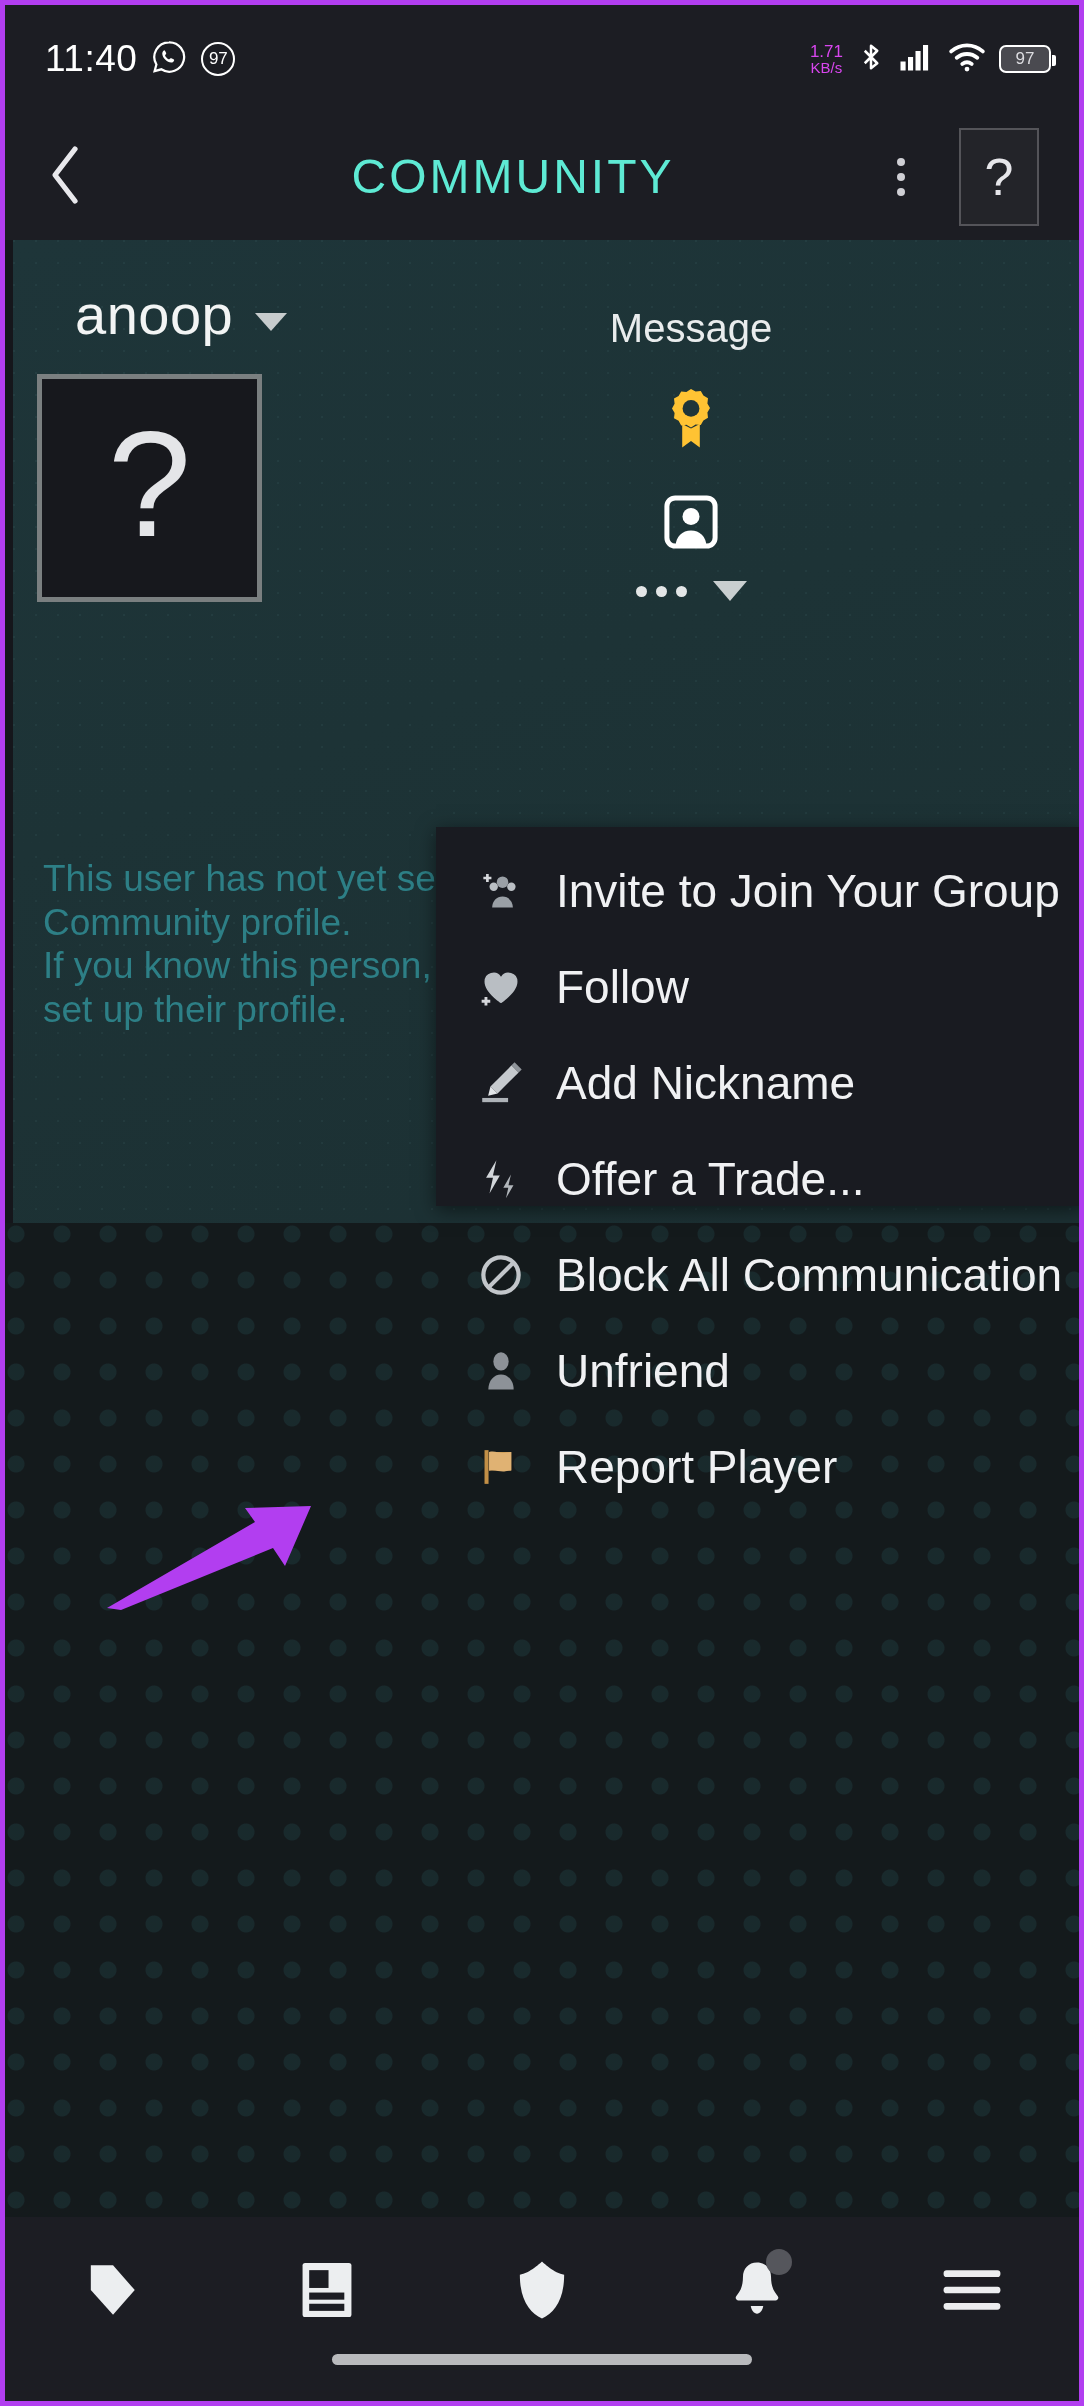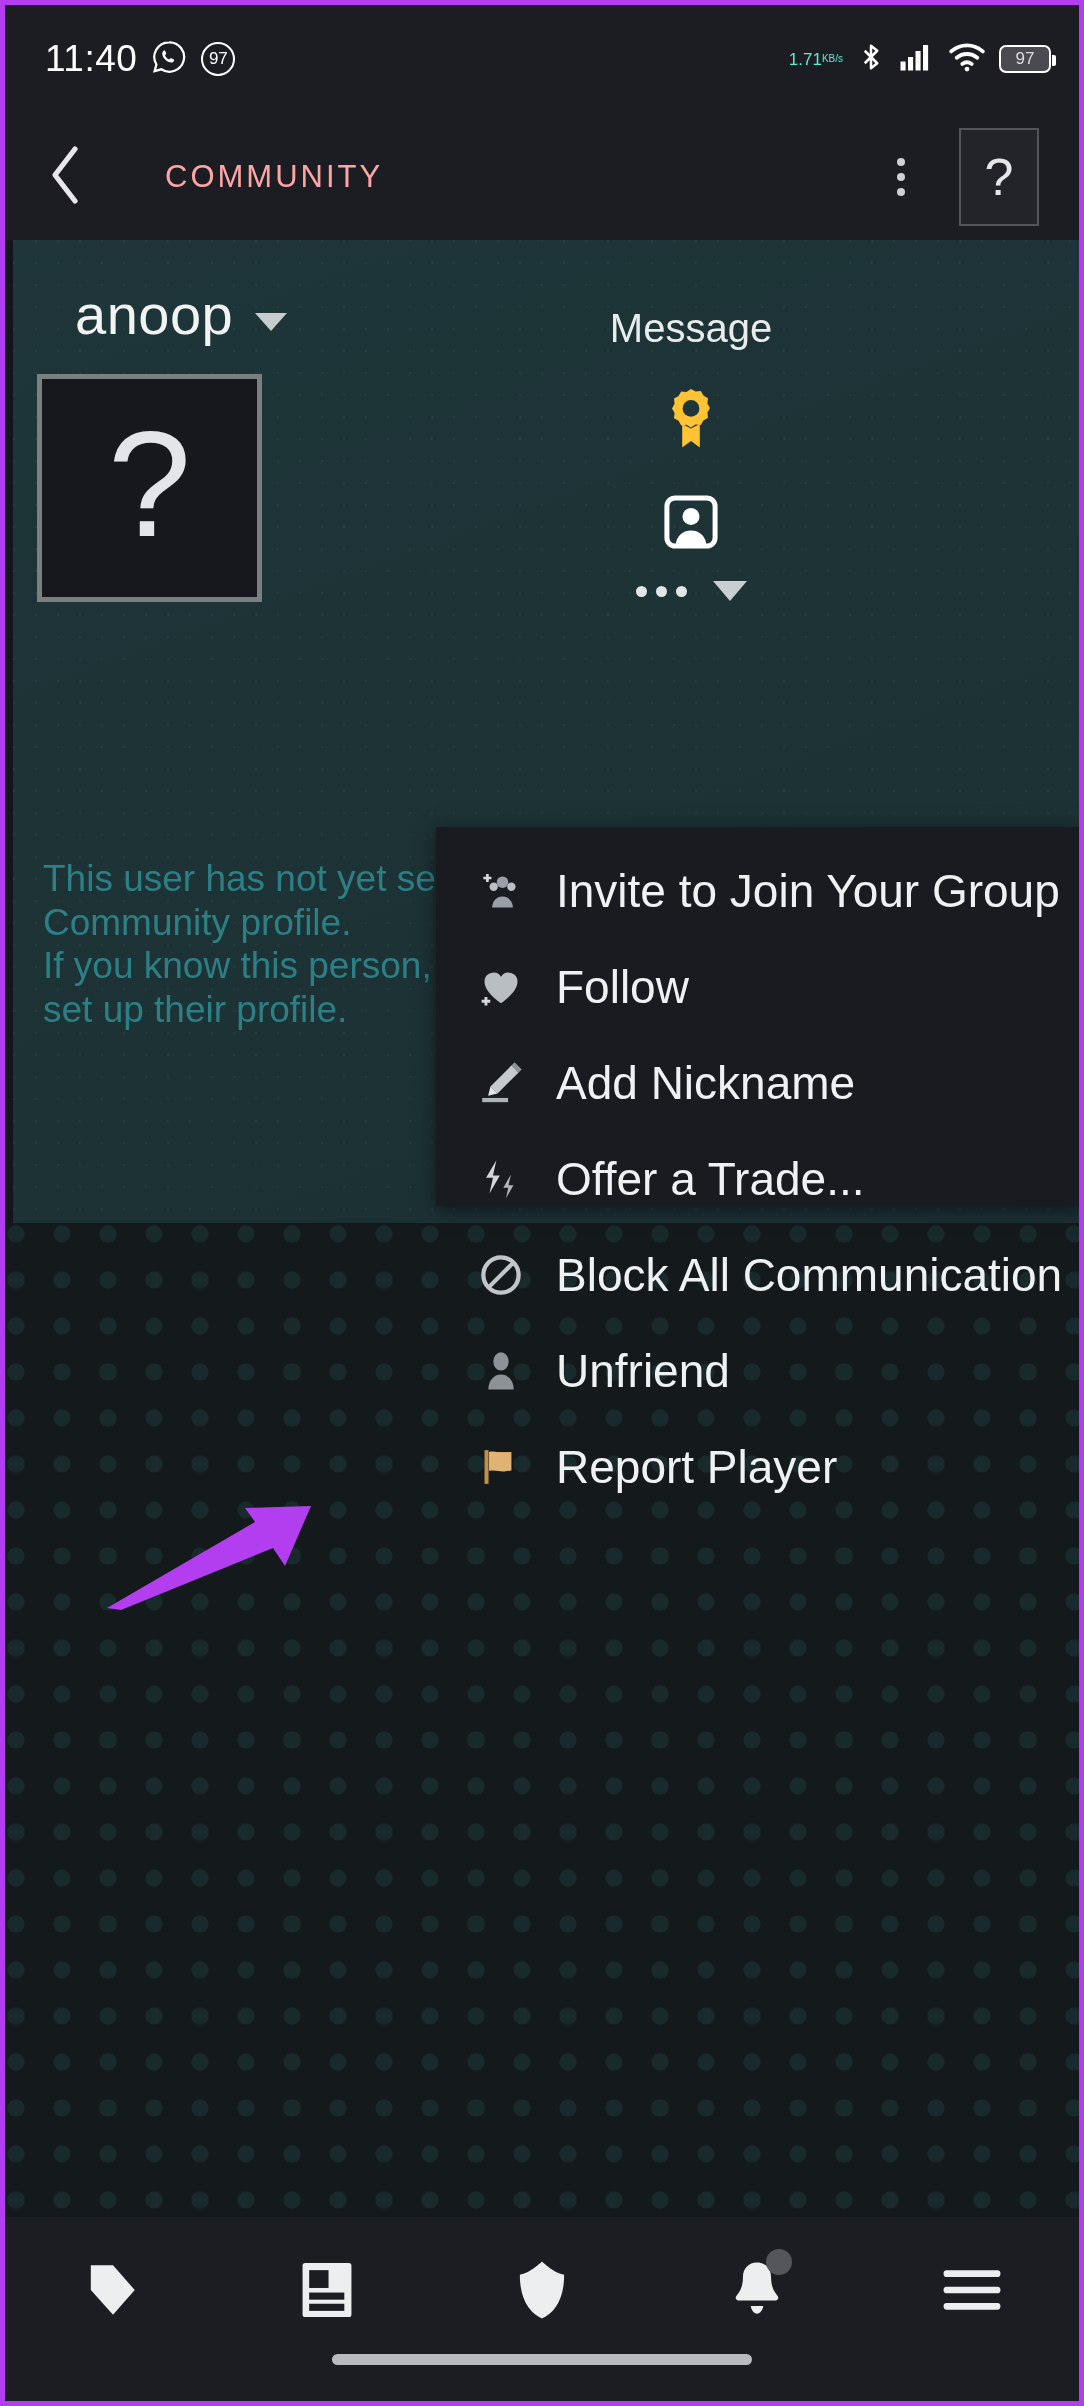--- a/index.html
+++ b/index.html
@@ -21,43 +21,43 @@
   .statusbar {
     position:absolute; left:0; top:0; width:100%; height:108px;
     background:#1c1d23;
     display:flex; align-items:center; justify-content:space-between;
     padding:0 28px 0 40px;
     color:#ffffff;
   }
   .sb-left { display:flex; align-items:center; gap:14px; }
   .sb-time { font-size:37px; letter-spacing:0.5px; font-weight:400; color:#fff; }
   .sb-right { display:flex; align-items:center; gap:13px; }
-  .netspeed { display:flex; flex-direction:row; align-items:center; line-height:1.0; font-size:17px; color:#5eead4; }
-  .netspeed span:last-child { font-size:10px;text-align:center; }
+  .netspeed { display:flex; flex-direction:column; align-items:center; line-height:1.0; font-size:17px; color:#d946ef; }
+  .netspeed span:last-child { font-size:15px;text-align:center; }
   .badge-circle {
     width:34px; height:34px; border-radius:50%; border:2.4px solid #fff;
     display:flex; align-items:center; justify-content:center;
     font-size:17px; color:#fff;
   }
   .batt {
     width:52px; height:28px; border:2.6px solid #fff; border-radius:7px;
     display:flex; align-items:center; justify-content:center; position:relative;
     font-size:17px; color:#dcdce0; background:#4a4a50;
   }
   .batt:after{ content:""; position:absolute; right:-7px; top:8px; width:4px; height:11px; background:#fff; border-radius:0 2px 2px 0;}
 
   
   .navbar {
     position:absolute; left:0; top:108px; width:100%; height:127px;
     background:#1c1d23;
     display:flex; align-items:center;
   }
   .nav-back { width:120px; display:flex; align-items:center; justify-content:center; }
   .nav-title {
-    flex:1; text-align:left; color:#fca5a5; font-size:31px;
+    flex:1; text-align:center; color:#5eead4; font-size:48px;
     letter-spacing:3px; font-weight:400; margin-left:40px;
   }
   .nav-kebab { width:80px; display:flex; flex-direction:column; align-items:center; gap:7px; }
   .nav-kebab i { width:8px; height:8px; background:#cfcfd4; border-radius:50%; display:block; }
   .nav-help {
     width:80px; height:98px; margin-right:40px; margin-left:18px;
     border:2px solid #545459; background:#232429;
     display:flex; align-items:center; justify-content:center;
     color:#e6e6ea; font-size:52px;
   }

